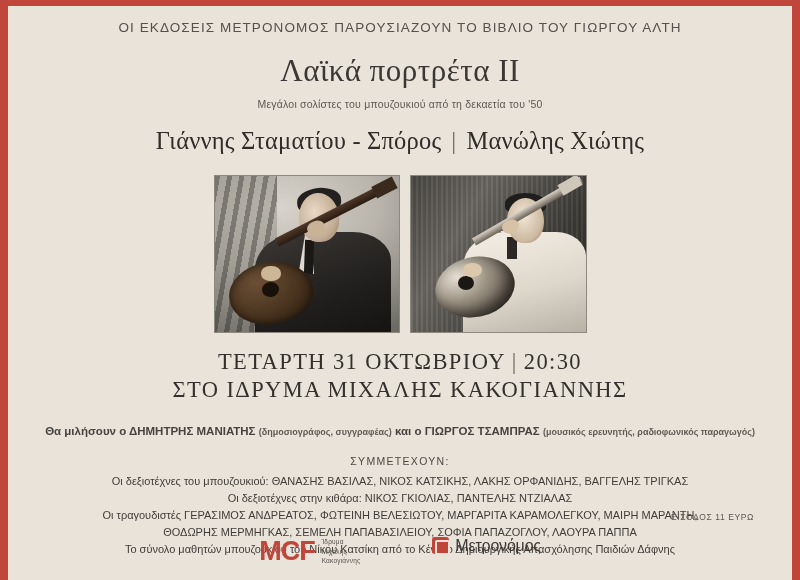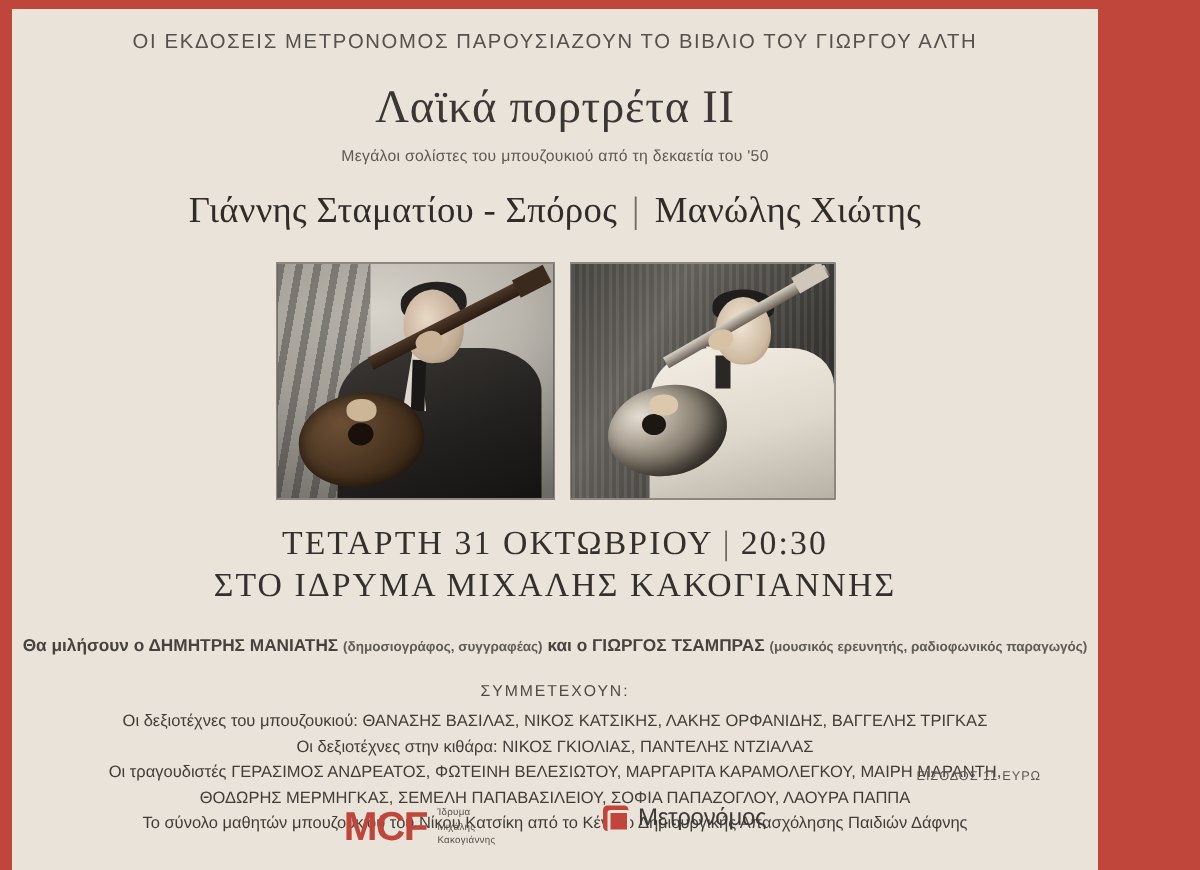--- a/index.html
+++ b/index.html
@@ -15,21 +15,21 @@
   }
   
   .poster-frame {
     position: absolute;
     inset: 0;
     background: #c0463c;
     padding: 6px 8px 0 8px;
   }
   .poster {
     position: relative;
-    width: 724px;
+    width: 784px;
     height: 574px;
     background: #e9e3d9;
     overflow: hidden;
   }
   .content {
     position: relative;
     width: 100%;
     height: 100%;
     padding: 0 40px;
     display: flex;

